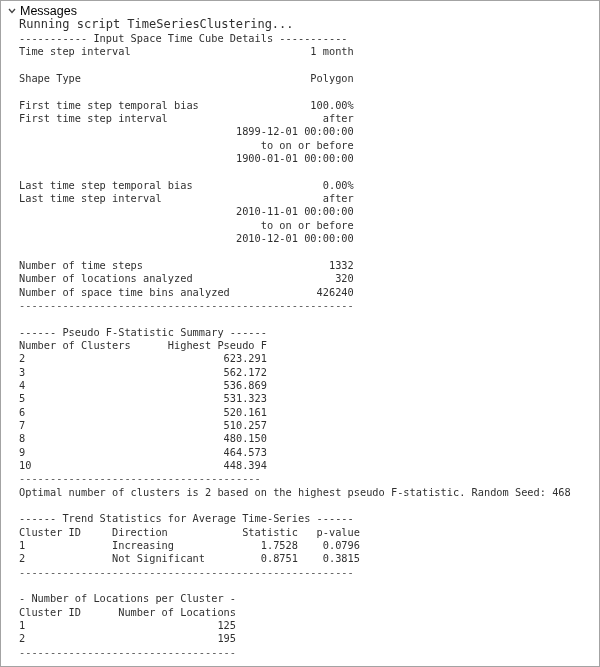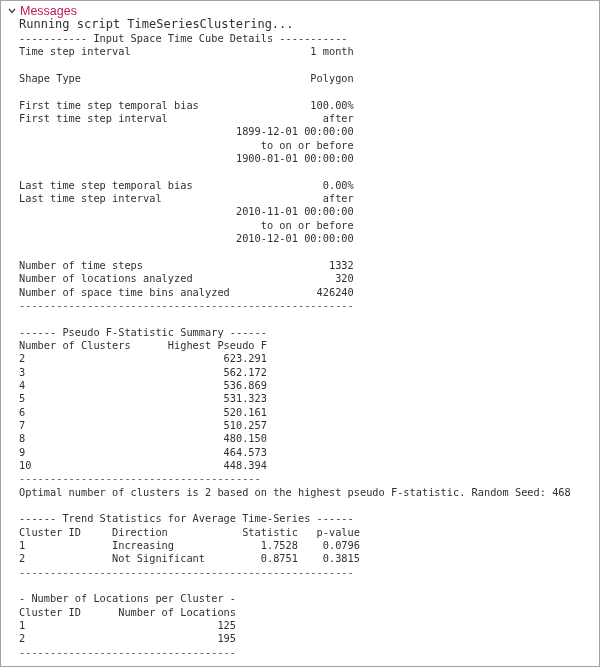--- a/index.html
+++ b/index.html
@@ -13,21 +13,21 @@
   .header {
     position: absolute; left: 6px; top: 2px; height: 16px;
     display: flex; align-items: center;
     cursor: pointer;
   }
   .chevron {
     width: 10px; height: 10px; display: inline-block; margin-right: 3px;
   }
   .title {
     font-family: "Liberation Sans", sans-serif;
-    font-size: 12.5px; color: #be185d;
+    font-size: 12.5px; color: #000000;
   }
   .running {
     position: absolute; left: 18px; top: 17px;
     font-family: "DejaVu Sans Mono", monospace;
     font-size: 12px; line-height: 13.4px; color: #303030;
     white-space: pre;
   }
   .log {
     position: absolute; left: 18px; top: 31px;
     font-family: "DejaVu Sans Mono", monospace;

